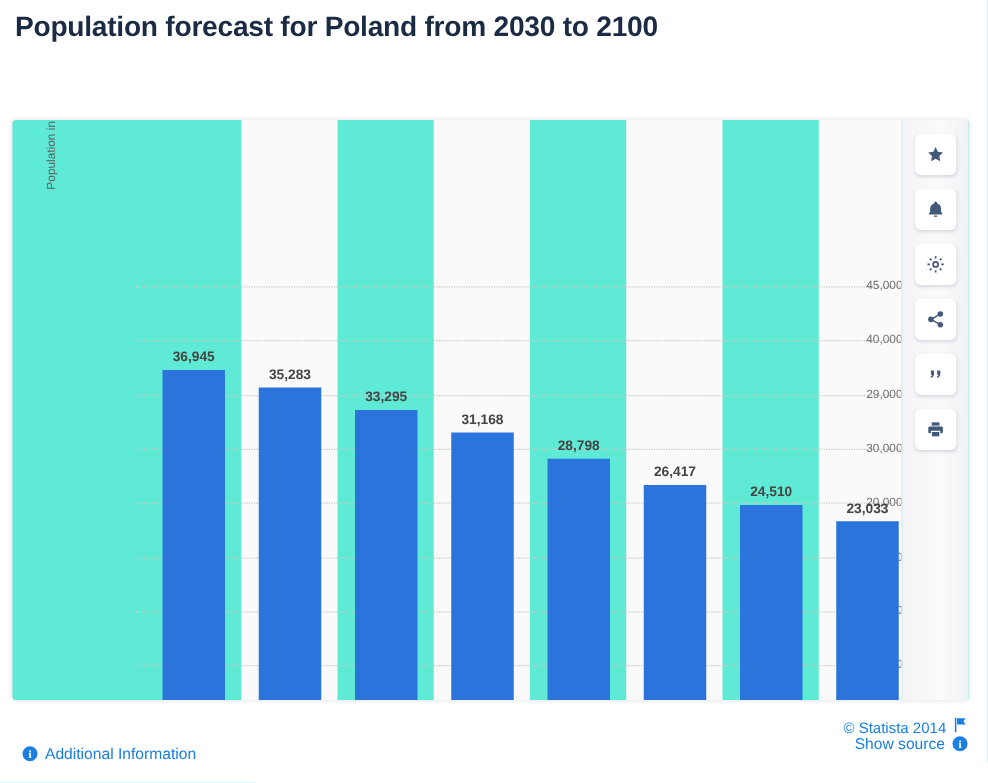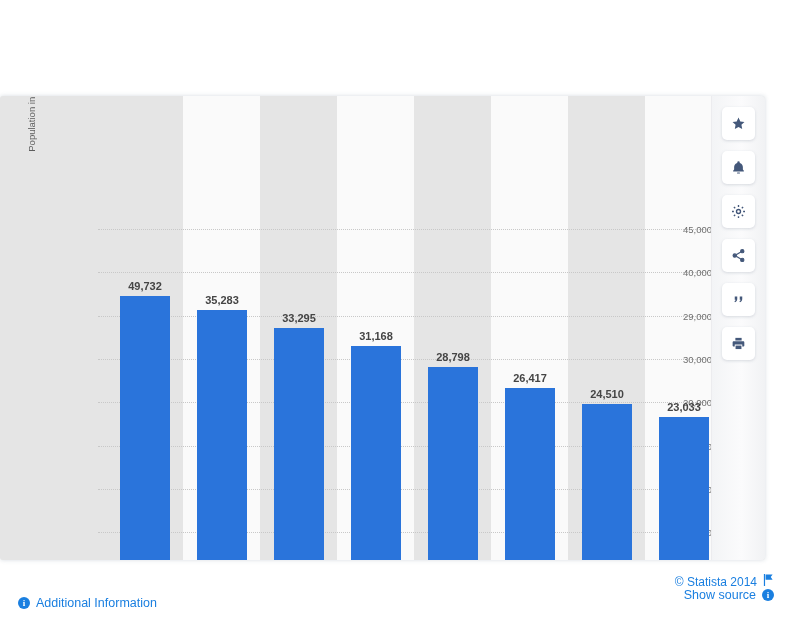--- a/index.html
+++ b/index.html
@@ -32,25 +32,25 @@
   #chart-subtitle {
     font-size: 15px;
     font-style: italic;
     color: #31476a;
     margin-top: 6px;
   }
 
   
   #chart-panel {
     position: absolute;
-    left: 0;
+    left: 10px;
     top: 96px;
     width: 765px;
     height: 464px;
-    background: #e5e5e5;
+    background: #5eead4;
     border-radius: 3px;
     box-shadow: 0 0 4px rgba(120,135,155,0.30);
     overflow: hidden;
   }
 
   
   #plot {
     position: absolute;
     left: 0; top: 0;
     width: 712px;
@@ -187,20 +187,21 @@
     font-weight: bold;
     line-height: 12px;
     text-align: center;
     font-family: "Liberation Serif", serif;
   }
 </style>
 </head>
 <body>
 
 <div id="header">
+  <div id="chart-title">Population forecast for Poland from 2030 to 2100</div>
 </div>
 
 <div id="chart-panel">
 
   <div id="plot">
 
     <div class="band" style="left:183px;width:77px;"></div>
     <div class="band" style="left:337px;width:77px;"></div>
     <div class="band" style="left:491px;width:77px;"></div>
     <div class="band" style="left:645px;width:67px;"></div>
@@ -227,21 +228,21 @@
 
     <div class="bar" style="left:120px;width:50px;top:200px;height:323px;"></div>
     <div class="bar" style="left:197px;width:50px;top:214px;height:309px;"></div>
     <div class="bar" style="left:274px;width:50px;top:232px;height:291px;"></div>
     <div class="bar" style="left:351px;width:50px;top:250px;height:273px;"></div>
     <div class="bar" style="left:428px;width:50px;top:271px;height:252px;"></div>
     <div class="bar" style="left:505px;width:50px;top:292px;height:231px;"></div>
     <div class="bar" style="left:582px;width:50px;top:308px;height:215px;"></div>
     <div class="bar" style="left:659px;width:50px;top:321px;height:202px;"></div>
 
-    <div class="bar-label" style="left:110px;width:70px;top:184px;">49,732</div>
+    <div class="bar-label" style="left:110px;width:70px;top:184px;">36,945</div>
     <div class="bar-label" style="left:187px;width:70px;top:198px;">35,283</div>
     <div class="bar-label" style="left:264px;width:70px;top:216px;">33,295</div>
     <div class="bar-label" style="left:341px;width:70px;top:234px;">31,168</div>
     <div class="bar-label" style="left:418px;width:70px;top:255px;">28,798</div>
     <div class="bar-label" style="left:495px;width:70px;top:276px;">26,417</div>
     <div class="bar-label" style="left:572px;width:70px;top:292px;">24,510</div>
     <div class="bar-label" style="left:649px;width:70px;top:305px;">23,033</div>
 
   </div>
 

